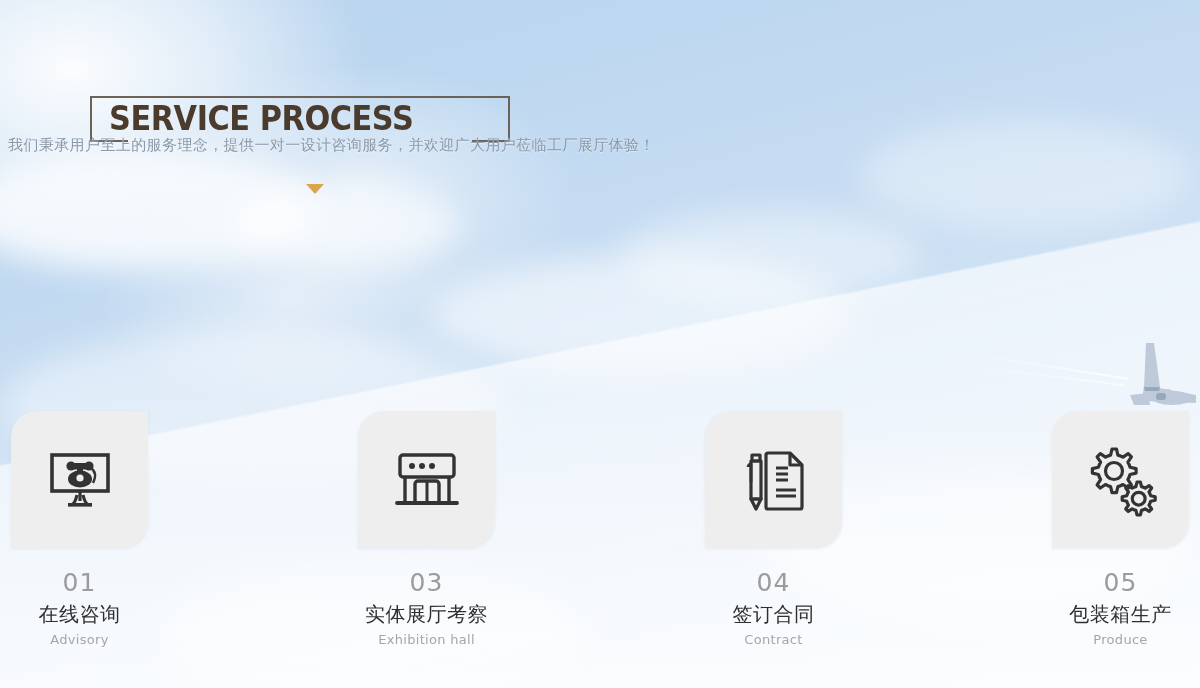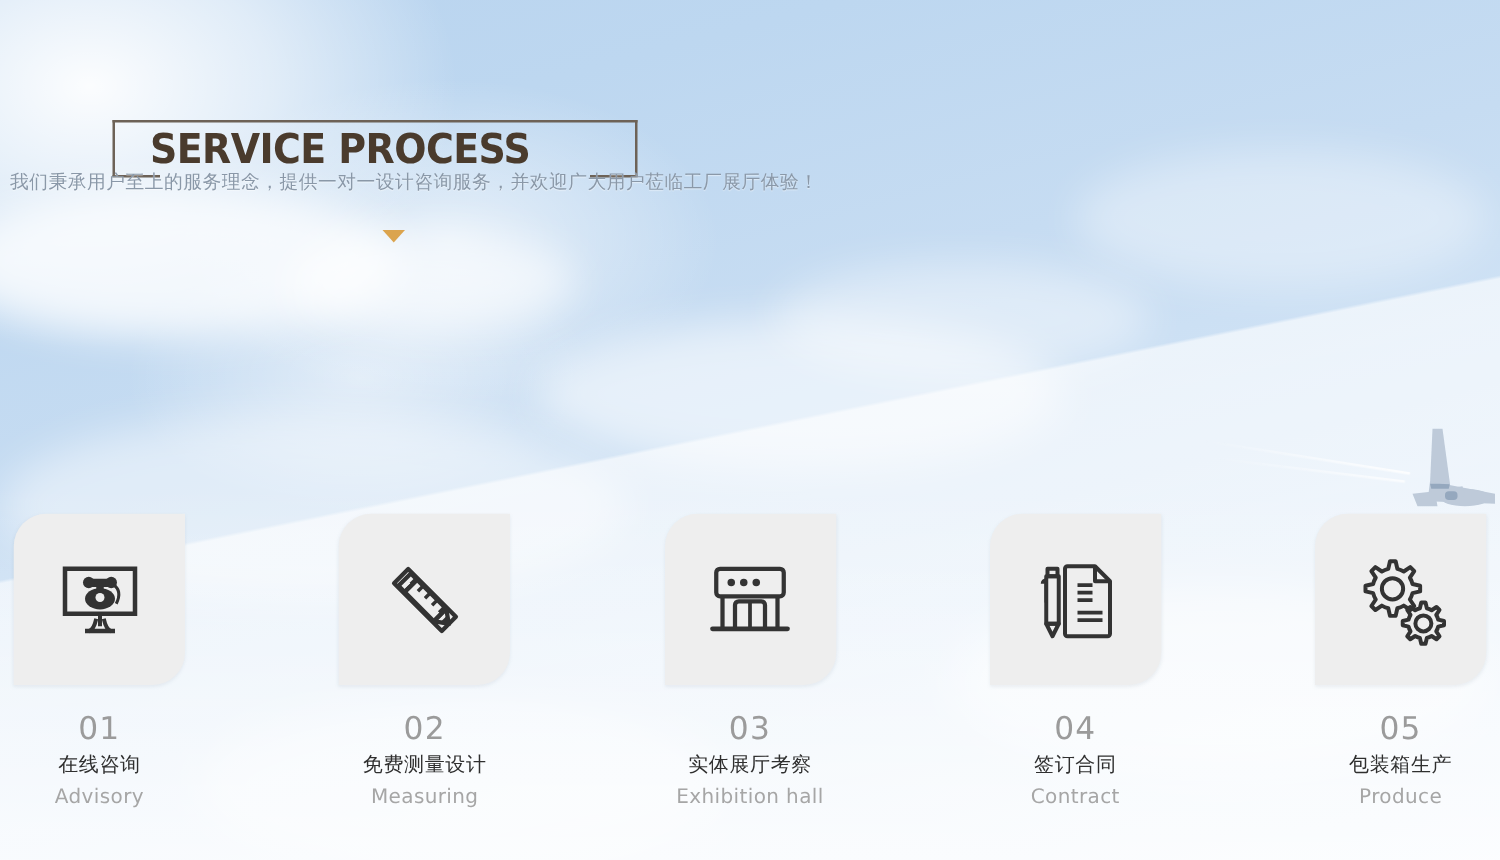--- a/index.html
+++ b/index.html
@@ -60,21 +60,21 @@
 
   .title-frame{
     position:absolute; left:90px; top:96px; width:420px; height:46px;
     border:2px solid #6d6257;
     border-bottom-color:transparent;
   }
   .frame-bl{ position:absolute; left:90px; top:140px; width:38px; height:2px; background:#6d6257; }
   .frame-br{ position:absolute; left:472px; top:140px; width:38px; height:2px; background:#6d6257; }
 
   .title-row{
-    position:absolute; left:120px; top:99px;
+    position:absolute; left:109px; top:99px;
     display:flex; align-items:center; gap:28px; white-space:nowrap;
   }
   .title-en{
     font-family:"DejaVu Sans",sans-serif;
     font-size:33px; font-weight:bold; letter-spacing:-.5px;
     color:#4a3b2d; transform:scaleX(.92); transform-origin:left center;
   }
   .title-cn{
     font-family:"DejaVu Sans",sans-serif;
     font-size:31px; font-weight:bold; color:#e08a3c; letter-spacing:1px;
@@ -116,27 +116,27 @@
 
   .num{
     margin-top:22px;
     font-family:"DejaVu Sans",sans-serif;
     font-size:25px; color:#9b9b9b; font-weight:400; letter-spacing:1px;
     line-height:1;
   }
   .name{
     margin-top:9px;
     font-family:"DejaVu Sans",sans-serif;
-    font-size:16px; color:#2f2f2f; letter-spacing:.5px; line-height:1;
+    font-size:20px; color:#2f2f2f; letter-spacing:.5px; line-height:1;
     white-space:nowrap;
   }
   .en{
     margin-top:9px;
     font-family:"DejaVu Sans",sans-serif;
-    font-size:16px; color:#a6a6a6; letter-spacing:.3px; line-height:1;
+    font-size:13px; color:#a6a6a6; letter-spacing:.3px; line-height:1;
     white-space:nowrap;
   }
 </style>
 </head>
 <body>
 
 <div class="sky-bg"></div>
 <div class="cloud c1"></div>
 <div class="cloud c2"></div>
 <div class="cloud c3"></div>
@@ -199,41 +199,20 @@
           <circle cx="37" cy="33" r="3.6" fill="#eee" stroke="none"></circle>
           <path d="M48 23 Q55 28 50 38" stroke-width="2.4" fill="none"></path>
         </svg>
       </span>
     </div>
     <div class="num">01</div>
     <div class="name">在线咨询</div>
     <div class="en">Advisory</div>
   </div>
 
-  <div class="step">
-    <div class="card">
-      <span>
-        <svg width="70" height="70" viewBox="0 0 70 70" fill="none" stroke="#333" stroke-width="3.4" stroke-linejoin="round">
-          <g transform="rotate(45 35 35)">
-            <rect x="8" y="27" width="54" height="16"></rect>
-            <path d="M18 27 v7 M26 27 v7 M34 27 v7 M42 27 v7 M50 27 v7" stroke-width="2.8"></path>
-          </g>
-          <g transform="rotate(-45 35 35)">
-            <path d="M28 12 h14 v7 h-14 z"></path>
-            <path d="M28 19 h14 v33 h-14 z"></path>
-            <path d="M28 52 l7 10 l7 -10 z"></path>
-            <path d="M33 58 l2 4 l2 -4 z" fill="#333"></path>
-          </g>
-        </svg>
-      </span>
-    </div>
-    <div class="num">02</div>
-    <div class="name">免费测量设计</div>
-    <div class="en">Measuring</div>
-  </div>
 
   <div class="step">
     <div class="card">
       <span>
         <svg width="74" height="66" viewBox="0 0 74 66" fill="none" stroke="#333" stroke-width="3.4">
           <rect x="10" y="8" width="54" height="22" rx="3"></rect>
           <circle cx="22" cy="19" r="3" fill="#333" stroke="none"></circle>
           <circle cx="32" cy="19" r="3" fill="#333" stroke="none"></circle>
           <circle cx="42" cy="19" r="3" fill="#333" stroke="none"></circle>
           <path d="M15 30 v26 M59 30 v26"></path>

